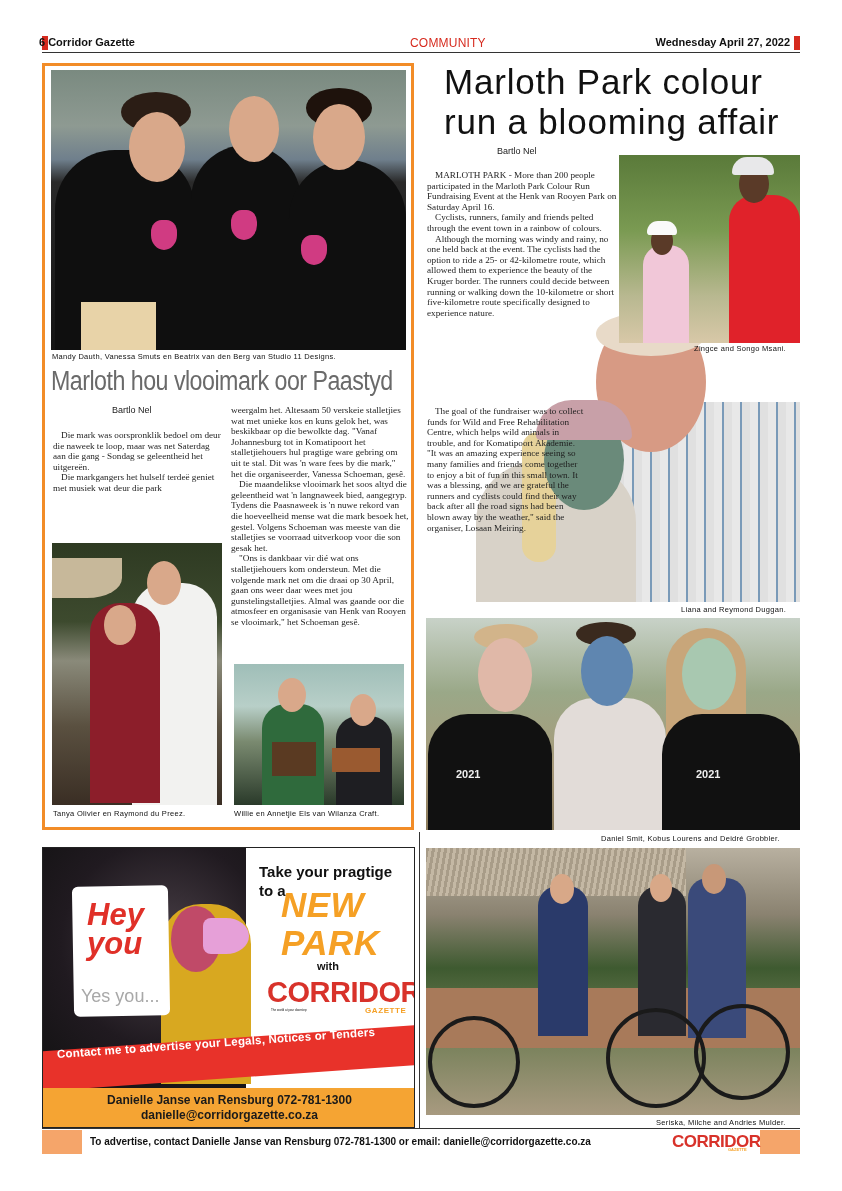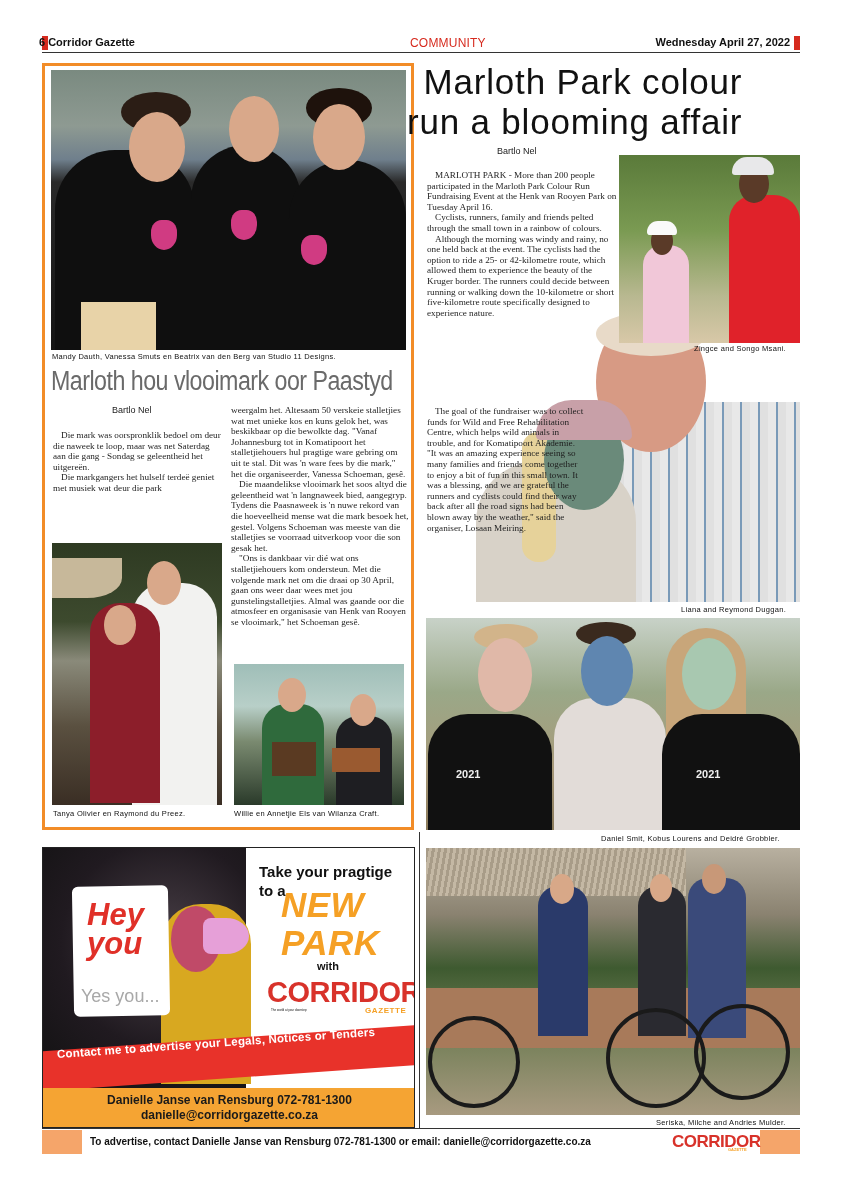--- a/index.html
+++ b/index.html
@@ -63,21 +63,21 @@
   .ph-willie .wom { position:absolute; left:102px; top:52px; width:56px; height:89px; background:#1e1e22; border-radius: 22px 22px 0 0; }
   .ph-willie .f-man { left: 44px; top: 14px; width: 28px; height: 34px; }
   .ph-willie .f-wom { left: 116px; top: 30px; width: 26px; height: 32px; }
   .ph-willie .chest { position:absolute; left:38px; top:78px; width:44px; height:34px; background:#5a3a22; }
   .ph-willie .sign { position:absolute; left:98px; top:84px; width:48px; height:24px; background:#9a5a30; }
 
   .cap-tanya { left: 53px; top: 809px; }
   .cap-willie { left: 234px; top: 809px; }
 
   
-  .headline-main { left: 407px; top: 62px; font: 35px/40px "Liberation Sans", sans-serif; color: #111; letter-spacing: 0.8px; text-align: right; }
+  .headline-main { left: 444px; top: 62px; font: 35px/40px "Liberation Sans", sans-serif; color: #111; letter-spacing: 0.8px; }
   .by-main { left: 497px; top: 146px; }
   .main-col { left: 427px; top: 170px; width: 192px; }
   .main-col2 { left: 427px; top: 406px; width: 158px; }
 
   .ph-songo { left: 619px; top: 155px; width: 181px; height: 188px;
     background: linear-gradient(180deg, #5a7a3a 0%, #7a9a52 40%, #b8b890 75%, #d8c8a8 100%); }
   .ph-songo .man { position:absolute; left:110px; top:40px; width:71px; height:148px; background:#e0222a; border-radius: 26px 26px 0 0; }
   .ph-songo .girl { position:absolute; left:24px; top:90px; width:46px; height:98px; background:#f1c7d8; border-radius: 20px 20px 0 0; }
   .ph-songo .f-man { left: 120px; top: 10px; width: 30px; height: 38px; background:#5a3a28; }
   .ph-songo .f-girl { left: 32px; top: 72px; width: 22px; height: 28px; background:#5a3a28; }
@@ -218,22 +218,22 @@
 <div class="abs caption cap-tanya">Tanya Olivier en Raymond du Preez.</div>
 <div class="abs caption cap-willie">Willie en Annetjie Els van Wilanza Craft.</div>
 
 <div class="abs headline-main">
   <div>Marloth Park colour</div>
   <div>run a blooming affair</div>
 </div>
 <div class="abs byline by-main">Bartlo Nel</div>
 
 <div class="abs body-text main-col">
-  <p>MARLOTH PARK - More than 200 people participated in the Marloth Park Colour Run Fundraising Event at the Henk van Rooyen Park on Tuesday April 16.</p>
-  <p>Cyclists, runners, family and friends pelted through the small town in a rainbow of colours.</p>
+  <p>MARLOTH PARK - More than 200 people participated in the Marloth Park Colour Run Fundraising Event at the Henk van Rooyen Park on Saturday April 16.</p>
+  <p>Cyclists, runners, family and friends pelted through the event town in a rainbow of colours.</p>
   <p>Although the morning was windy and rainy, no one held back at the event. The cyclists had the option to ride a 25- or 42-kilometre route, which allowed them to experience the beauty of the Kruger border. The runners could decide between running or walking down the 10-kilometre or short five-kilometre route specifically designed to experience nature.</p>
 </div>
 
 <div class="abs photo ph-liana">
   <div class="shirt"></div>
   <div class="face f-rey"></div>
   <div class="hair hair-rey"></div>
   <div class="woman"></div>
   <div class="blonde"></div>
   <div class="face f-liana"></div>

